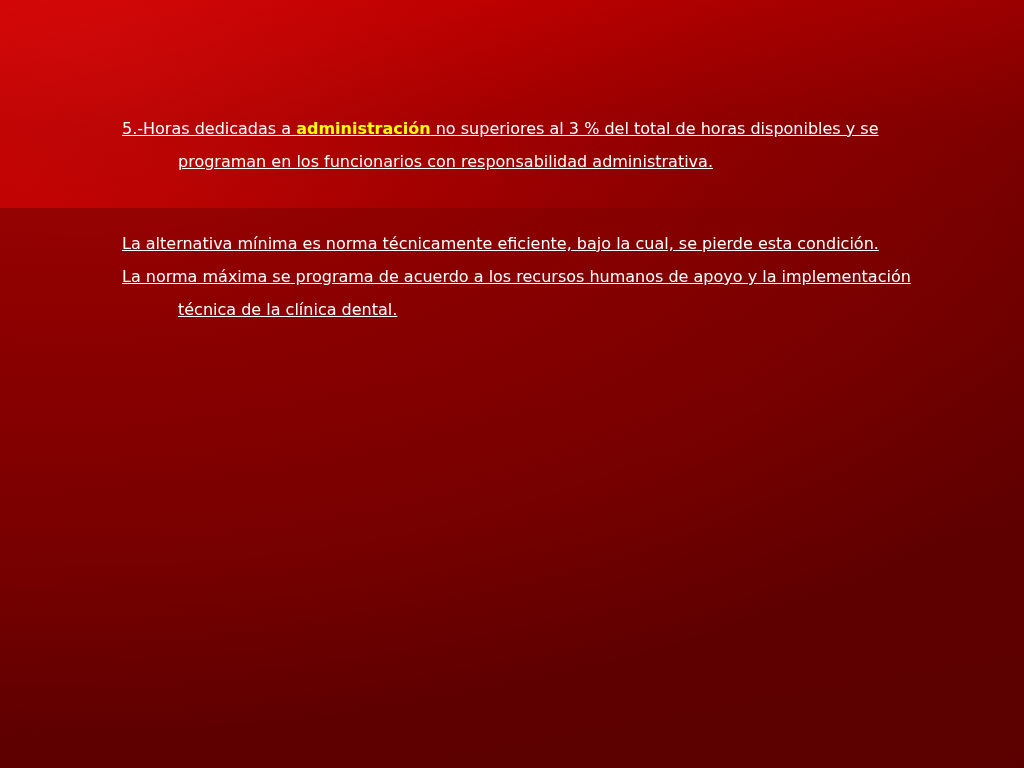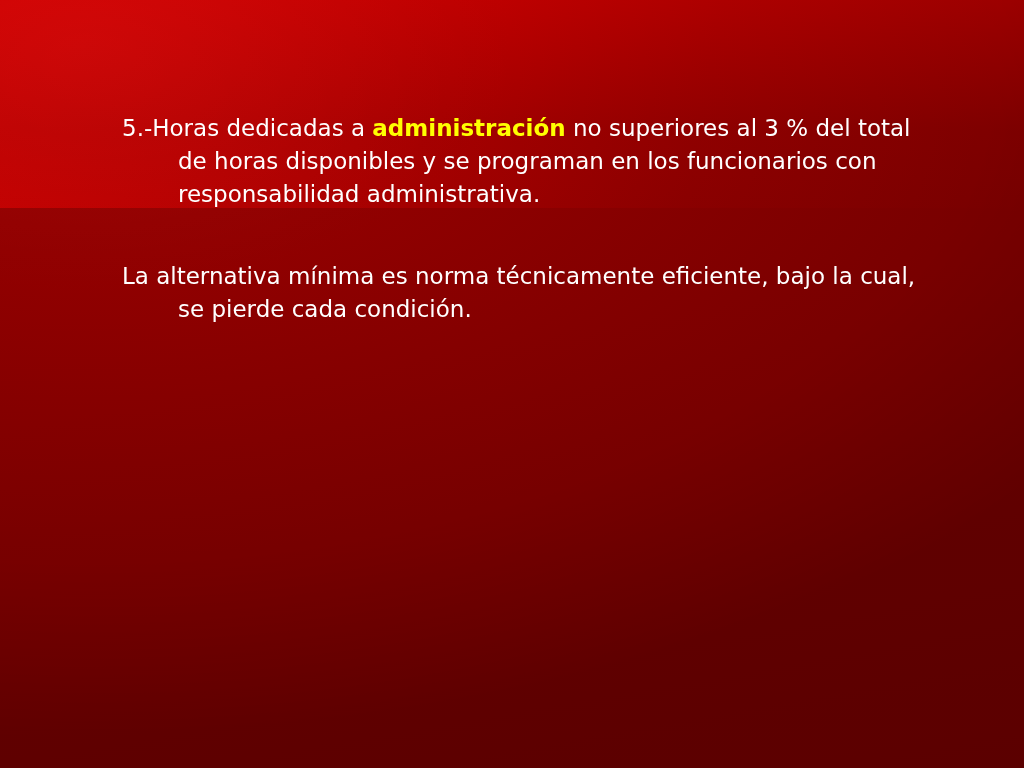--- a/index.html
+++ b/index.html
@@ -49,25 +49,26 @@
     background: radial-gradient(120% 90% at 8% 6%, rgba(255,40,40,0.20) 0%, rgba(255,0,0,0.04) 35%, rgba(0,0,0,0.12) 75%, rgba(0,0,0,0.28) 100%);
   }
   .content {
     position: absolute;
     left: 122px;
     top: 112px;
     width: 800px;
   }
   .para {
     color: #ffffff;
-    font-size: 23px;
+    font-size: 16px;
     line-height: 33px;
     text-indent: -56px;
     padding-left: 56px;
     margin: 0 0 0 0;
+    text-decoration: underline;
   }
   .spacer {
     height: 49px;
   }
   .hl {
     color: #ffff00;
     font-weight: bold;
   }
   .bold {
     font-weight: bold;
@@ -90,18 +91,21 @@
 
     <p class="para">
       <span>5.-Horas dedicadas a </span><span class="hl">administración</span><span> no superiores al 3 % del total de horas disponibles y se programan en los funcionarios con responsabilidad administrativa.</span>
     </p>
 
     <div class="spacer"></div>
 
 
 
     <p class="para">
-      <span>La alternativa mínima es norma  técnicamente eficiente, bajo la cual, se pierde cada condición.</span>
+      <span>La alternativa mínima es norma  técnicamente eficiente, bajo la cual, se pierde esta condición.</span>
     </p>
 
+    <p class="para">
+      <span> La norma máxima se programa de acuerdo a los recursos humanos de apoyo y la implementación técnica de la clínica dental.</span>
+    </p>
 
   </div>
 </div>
 
 </body></html>

